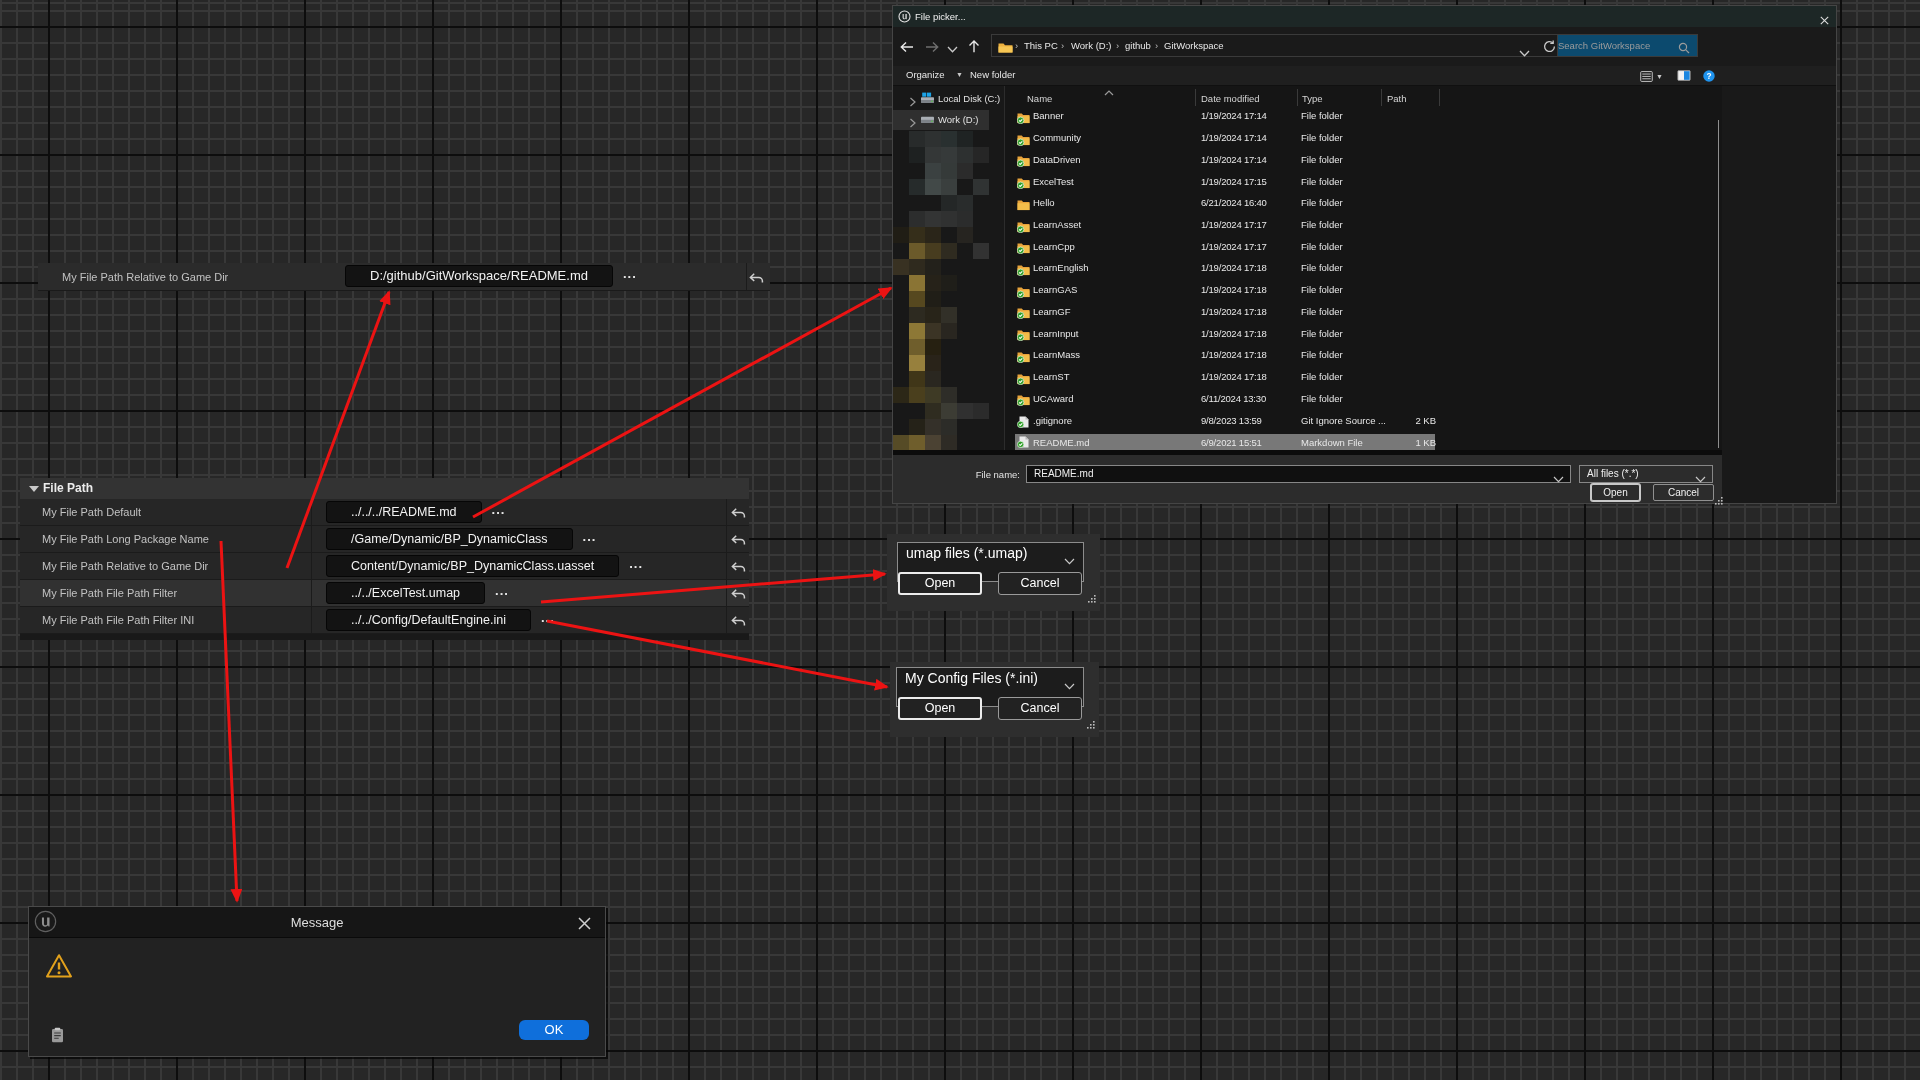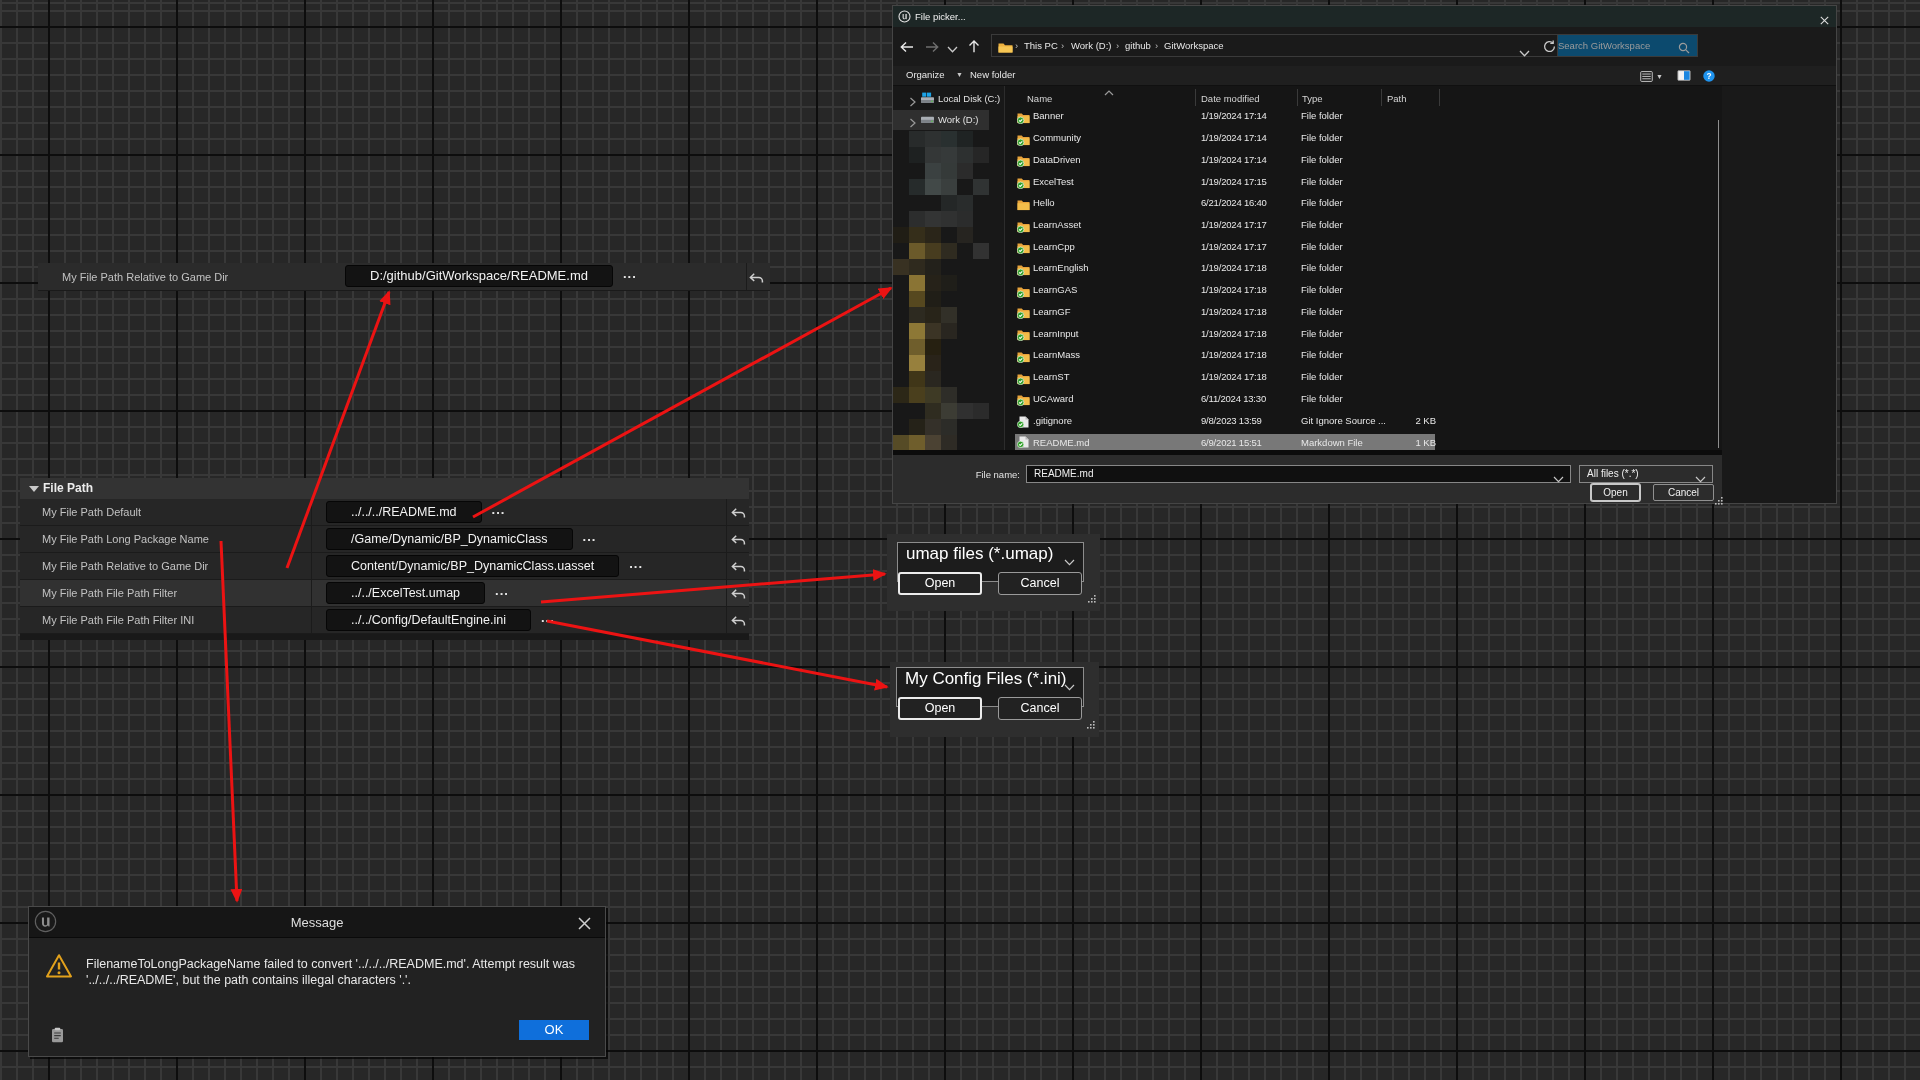--- a/index.html
+++ b/index.html
@@ -60,34 +60,34 @@
 .frow.sel .fic{left:2px;top:2.5px}.frow.sel .fnm{left:18px}.frow.sel .fdt{left:186px}.frow.sel .ftp{left:286px}.frow.sel .fsz{left:370px}
 #pstrip{position:absolute;left:0;top:444px;width:829px;height:5px;background:#0c0c0c}
 #pbottom{position:absolute;left:0;top:449px;width:829px;height:48px;background:#2c2c2c}
 #pbottom .fl{position:absolute;left:60px;top:14px;width:67px;text-align:right;font-size:9.5px;color:#e3e3e3}
 #fninput{position:absolute;left:133px;top:10px;width:545px;height:18px;background:#101010;border:1px solid #878787;font-size:10px;color:#f0f0f0;line-height:16px;padding-left:7px}
 #ffilter{position:absolute;left:686px;top:10px;width:134px;height:18px;background:#2c2c2c;border:1px solid #878787;font-size:10px;color:#f0f0f0;line-height:16px;padding-left:7px}
 .wbtn{position:absolute;top:29px;height:17px;background:#2c2c2c;border:1px solid #909090;border-radius:2px;font-size:10px;color:#f0f0f0;text-align:center;line-height:15px}
 #grip{position:absolute;left:822px;top:490px}
 
 .sdlg{background:#2e2e2e;position:absolute}
-.scombo{position:absolute;background:#1c1c1c;border:1px solid #8c8c8c;height:40px;font-size:17px;color:#fff;line-height:21px;padding-left:8px}
+.scombo{position:absolute;background:#1c1c1c;border:1px solid #8c8c8c;height:40px;font-size:14px;color:#fff;line-height:21px;padding-left:8px}
 .scombo .cv{position:absolute;right:8px;top:7px}
 .sbtn{position:absolute;height:23px;background:#222;border:1px solid #9a9a9a;border-radius:3px;font-size:12.5px;color:#fff;text-align:center;line-height:21px;width:84px}
 .sbtn.foc{border:2px solid #ececec;line-height:19px}
 
 #msg{left:28px;top:906px;width:578px;height:151px;background:#222222;border:1px solid #4a4a4a;box-shadow:2px 2px 0 rgba(0,0,0,.65)}
 #msgtitle{position:absolute;left:0;top:0;width:100%;height:31px;background:#161616;border-bottom:1px solid #0a0a0a}
 #msgtitle .t{position:absolute;left:0;width:100%;text-align:center;top:0;line-height:31px;font-size:13px;color:#dedede}
 #msgtitle .logo{position:absolute;left:5px;top:3px}
 #msgtitle .x{position:absolute;right:14px;top:9px}
 #msg .warn{position:absolute;left:16px;top:46px}
 #msg .txt{position:absolute;left:57px;top:49px;font-size:12.5px;color:#e8e8e8;line-height:16px;white-space:nowrap}
 #msg .clip{position:absolute;left:22px;top:120px}
-#okbtn{position:absolute;left:490px;top:113px;width:70px;height:20px;background:#0f6fdb;border-radius:0;color:#fff;font-size:13px;text-align:center;line-height:20px}
+#okbtn{position:absolute;left:490px;top:113px;width:70px;height:20px;background:#0f6fdb;border-radius:6px;color:#fff;font-size:13px;text-align:center;line-height:20px}
 </style></head><body>
 
 <div class="abs" id="rowA">
   <span class="lbl">My File Path Relative to Game Dir</span>
   <span class="vwrap" style="left:307px">
       <span class="vbox" style="font-size:13px">D:/github/GitWorkspace/README.md</span>
       <span class="dots">...</span>
     </span>
   <span class="rsep" style="left:708px"></span>
   <span class="undo" style="left:711px"><svg width="15" height="12" viewBox="0 0 15 12">
@@ -530,21 +530,20 @@
       <span class="t">Message</span>
       <span class="x"><svg width="13" height="13" viewBox="0 0 13 13">
           <path d="M1 1 L12 12 M12 1 L1 12" stroke="#cfcfcf" stroke-width="1.5"></path>
         </svg></span>
     </div>
   <span class="warn"><svg width="28" height="26" viewBox="0 0 28 26">
         <path d="M14 2.2 L26 23.4 H2 Z" fill="none" stroke="#e2a11c" stroke-width="2" stroke-linejoin="round"></path>
         <path d="M14 9.5 V16.5" stroke="#e2a11c" stroke-width="2.4"></path>
         <circle cx="14" cy="19.8" r="1.5" fill="#e2a11c"></circle>
       </svg></span>
-  <div class="txt">FilenameToLongPackageName failed to convert '../../../README.md'. Attempt result was<br>'../../../README', but the path contains illegal characters '.'.</div>
   <span class="clip"><svg width="13" height="16" viewBox="0 0 13 16">
         <rect x="1" y="2" width="11" height="13.2" rx="1.2" fill="#9a9a9a"></rect>
         <rect x="3.8" y="0.7" width="5.4" height="2.6" rx="0.8" fill="#c9c9c9"></rect>
         <path d="M3.2 6 h6.6 M3.2 8.6 h6.6 M3.2 11.2 h4.5" stroke="#3a3a3a" stroke-width="1.1"></path>
       </svg></span>
   <div id="okbtn">OK</div>
 </div>
 
 <svg class="abs" style="left:0;top:0;z-index:50;pointer-events:none" width="1920" height="1080">
 <defs>

